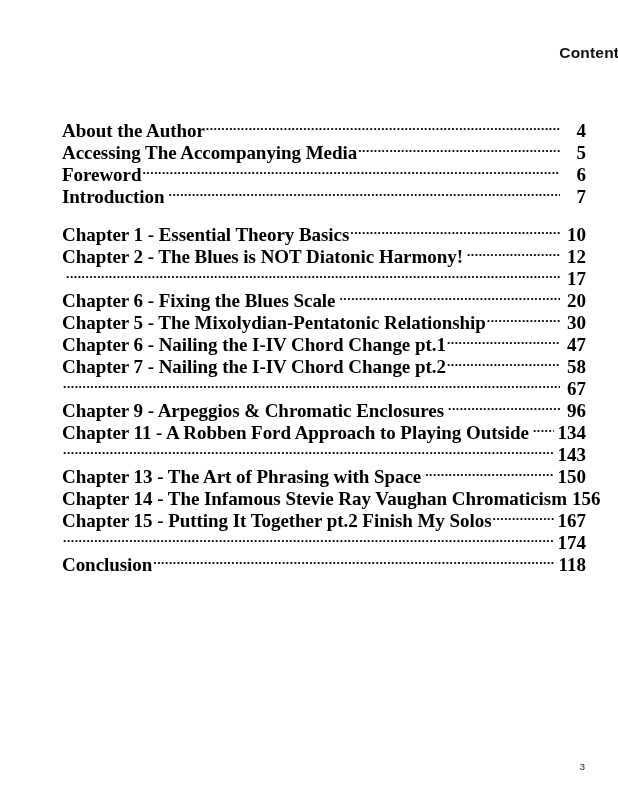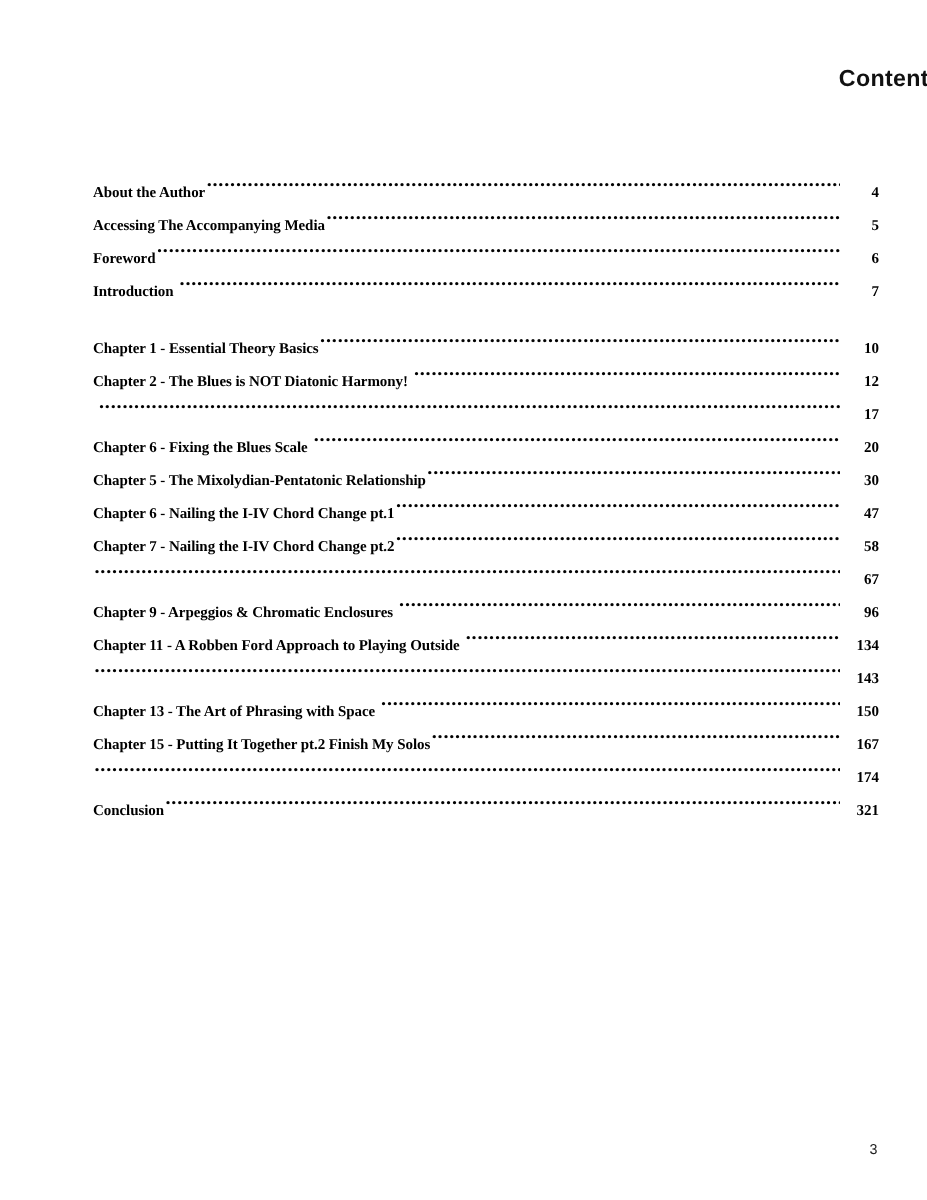--- a/index.html
+++ b/index.html
@@ -47,21 +47,21 @@
     margin-top: 16px;
   }
 
   .toc-entry {
     display: flex;
     align-items: baseline;
     width: 100%;
     height: 22px;
     line-height: 22px;
     font-weight: bold;
-    font-size: 10px;
+    font-size: 19px;
     white-space: nowrap;
   }
 
   .toc-entry .entry-title {
     flex: 0 0 auto;
     letter-spacing: -0.05px;
   }
 
   .toc-entry .leader {
     flex: 1 1 auto;
@@ -190,31 +190,36 @@
         <div class="toc-entry">
           <span class="leader"></span>
           <span class="page-num">143</span>
         </div>
         <div class="toc-entry gap-before-leader">
           <span class="entry-title">Chapter 13 - The Art of Phrasing with Space</span>
           <span class="leader"></span>
           <span class="page-num">150</span>
         </div>
         <div class="toc-entry">
+          <span class="entry-title">Chapter 14 - The Infamous Stevie Ray Vaughan Chromaticism</span>
+          <span class="leader"></span>
+          <span class="page-num">156</span>
+        </div>
+        <div class="toc-entry">
           <span class="entry-title">Chapter 15 - Putting It Together pt.2  Finish My Solos</span>
           <span class="leader"></span>
           <span class="page-num">167</span>
         </div>
         <div class="toc-entry">
           <span class="leader"></span>
           <span class="page-num">174</span>
         </div>
         <div class="toc-entry">
           <span class="entry-title">Conclusion</span>
           <span class="leader"></span>
-          <span class="page-num">321</span>
+          <span class="page-num">118</span>
         </div>
       </div>
   </div>
 
   <div class="folio">3</div>
 
 </div>
 
 </body></html>

